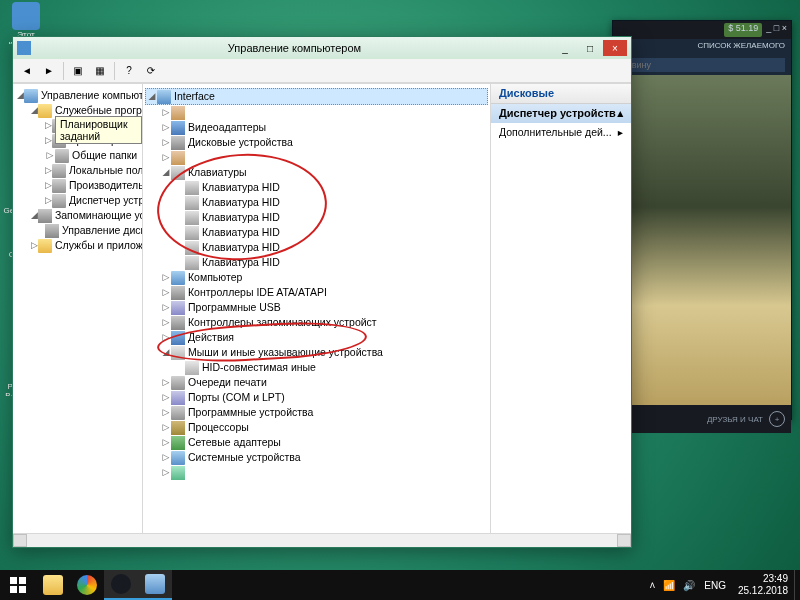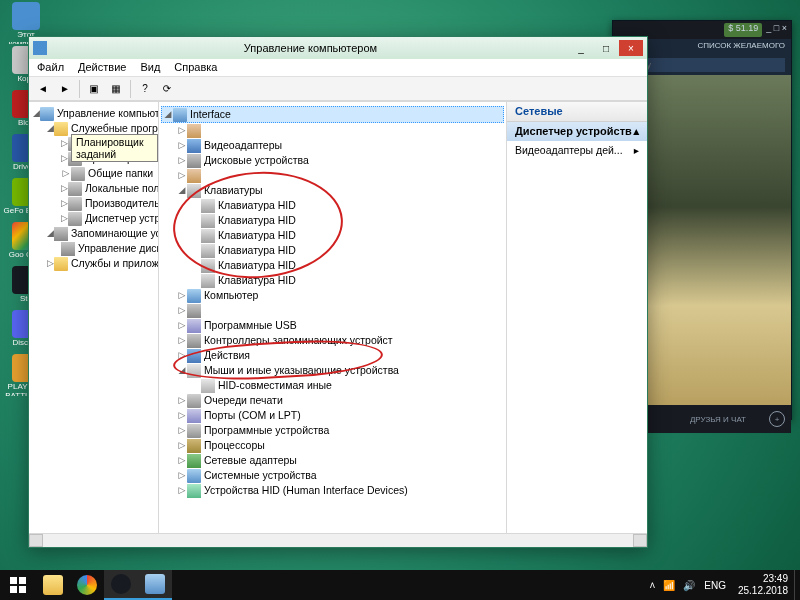--- a/index.html
+++ b/index.html
@@ -8,25 +8,25 @@
 
 .desktop-icons { position: absolute; left: 2px; top: 2px; width: 50px; }
 .di { width: 48px; height: 42px; margin-bottom: 2px; text-align: center; color: #fff; font-size: 8px; overflow: hidden; }
 .di .ic { width: 28px; height: 28px; margin: 0 auto; border-radius: 4px; }
 
 
 .steam-bg { position: absolute; right: 8px; top: 20px; width: 180px; height: 400px; background: #1a2838; border: 1px solid #0a1520; box-shadow: 0 2px 8px rgba(0,0,0,.5); }
 .steam-top { height: 18px; background: #171a21; display: flex; justify-content: flex-end; gap: 4px; padding: 2px 4px; font-size: 9px; color: #c8d4e0; }
 .steam-tabs { height: 16px; background: #1b2838; color: #c6d4df; font-size: 8px; padding: 2px 6px; text-align: right; }
 .steam-body { height: 330px; background: linear-gradient(#6b7a5a, #3a4530 40%, #d8c890 70%, #b8a060); }
-.steam-foot { height: 28px; background: #171a21; display:flex; justify-content:flex-end; align-items:center; gap:23px; padding:0 6px; color:#8a97a5; font-size:8px;}
+.steam-foot { height: 28px; background: #171a21; display:flex; justify-content:flex-end; align-items:center; gap:6px; padding:0 6px; color:#8a97a5; font-size:8px;}
 .steam-foot .pl { width:16px;height:16px;border:1px solid #8a97a5;border-radius:50%;display:flex;align-items:center;justify-content:center;}
 
 
-.win { position: absolute; left: 28px; top: 36px; width: 620px; height: 512px; background: #fff; border: 1px solid #2a7a5c; box-shadow: 0 4px 20px rgba(0,0,0,.4); display: flex; flex-direction: column; justify-content: flex-end; }
+.win { position: absolute; left: 12px; top: 36px; width: 620px; height: 512px; background: #fff; border: 1px solid #2a7a5c; box-shadow: 0 4px 20px rgba(0,0,0,.4); display: flex; flex-direction: column; justify-content: flex-end; }
 .titlebar { height: 22px; background: linear-gradient(#e8f4ee, #d0e8d8); display: flex; align-items: center; padding: 0 4px; }
 .titlebar .ico { width: 14px; height: 14px; background: #4a90d0; margin-right: 6px; }
 .titlebar .ttl { flex: 1; text-align: center; font-size: 11px; }
 .titlebar .wbtn { width: 24px; height: 16px; margin-left: 1px; display: flex; align-items: center; justify-content: center; font-size: 10px; cursor: pointer; }
 .titlebar .close { background: #d04030; color: #fff; }
 .menubar { height: 18px; display: flex; gap: 14px; padding: 2px 8px; font-size: 11px; border-bottom: 1px solid #e0e0e0; }
 .menubar span { cursor: pointer; }
 .toolbar { height: 24px; display: flex; align-items: center; padding: 0 4px; gap: 2px; border-bottom: 1px solid #d8d8d8; background: #f4f4f4; }
 .tbtn { width: 20px; height: 20px; border: 1px solid transparent; display: flex; align-items: center; justify-content: center; font-size: 10px; cursor: pointer; }
 .tsep { width: 1px; height: 18px; background: #ccc; margin: 0 2px; }
@@ -111,26 +111,20 @@
 </div>
 
 <div class="win">
   <div class="titlebar">
     <div class="ico"></div>
     <div class="ttl">Управление компьютером</div>
     <div class="wbtn">_</div>
     <div class="wbtn">□</div>
     <div class="wbtn close">×</div>
   </div>
-  <div class="menubar">
-    <span>Файл</span>
-    <span>Действие</span>
-    <span>Вид</span>
-    <span>Справка</span>
-  </div>
   <div class="toolbar">
     <div class="tbtn">◄</div>
     <div class="tbtn">►</div>
     <div class="tsep"></div>
     <div class="tbtn">▣</div>
     <div class="tbtn">▦</div>
     <div class="tsep"></div>
     <div class="tbtn">?</div>
     <div class="tbtn">⟳</div>
   </div>
@@ -268,20 +262,21 @@
               </div>
             </div>
             <div class="tn">
               <span class="tw">▷</span>
               <span class="ti ico-comp"></span>
               <span>Компьютер</span>
             </div>
             <div class="tn">
               <span class="tw">▷</span>
               <span class="ti ico-disk"></span>
+              <span>Контроллеры IDE ATA/ATAPI</span>
             </div>
             <div class="tn">
               <span class="tw">▷</span>
               <span class="ti ico-usb"></span>
               <span>Программные USB</span>
             </div>
             <div class="tn">
               <span class="tw">▷</span>
               <span class="ti ico-disk"></span>
               <span>Контроллеры запоминающих устройст</span>
@@ -329,36 +324,35 @@
               <span>Сетевые адаптеры</span>
             </div>
             <div class="tn">
               <span class="tw">▷</span>
               <span class="ti ico-comp"></span>
               <span>Системные устройства</span>
             </div>
             <div class="tn">
               <span class="tw">▷</span>
               <span class="ti ico-hid"></span>
-              <span>Устройства HID (Human Interface Devices)</span>
             </div>
           </div>
         </div>
 
       <div class="anno" style="left:14px; top:70px; width:170px; height:106px; border-radius:50%/50%; transform:rotate(-4deg)"></div>
       <div class="anno" style="left:14px; top:240px; width:210px; height:36px; border-radius:50%/60%; transform:rotate(-3deg)"></div>
     </div>
 
     <div class="pane pane-right">
-      <div class="hdr">Сетевые</div>
+      <div class="hdr">Дисковые</div>
       <div class="act-hdr">
           <span>Диспетчер устройств</span>
           <span>▴</span>
         </div>
-      <div class="act-item"><span>Видеоадаптеры дей...</span> <span style="float:right">▸</span></div>
+      <div class="act-item"><span>Дополнительные дей...</span> <span style="float:right">▸</span></div>
     </div>
   </div>
 
   <div class="scroll-h">
     <div class="sbtn"></div>
     <div class="strack"></div>
     <div class="sbtn"></div>
   </div>
 </div>
 

